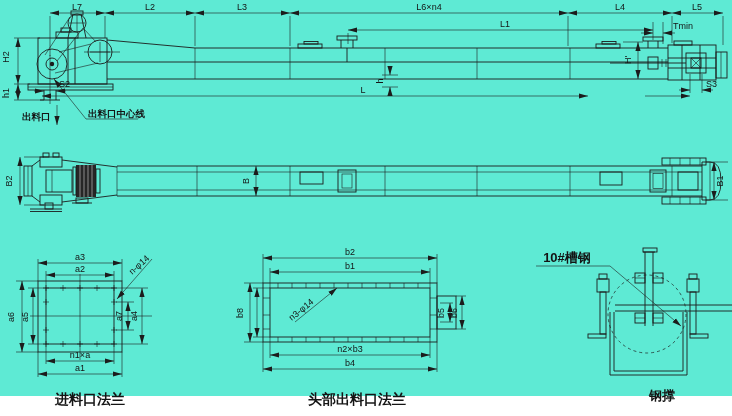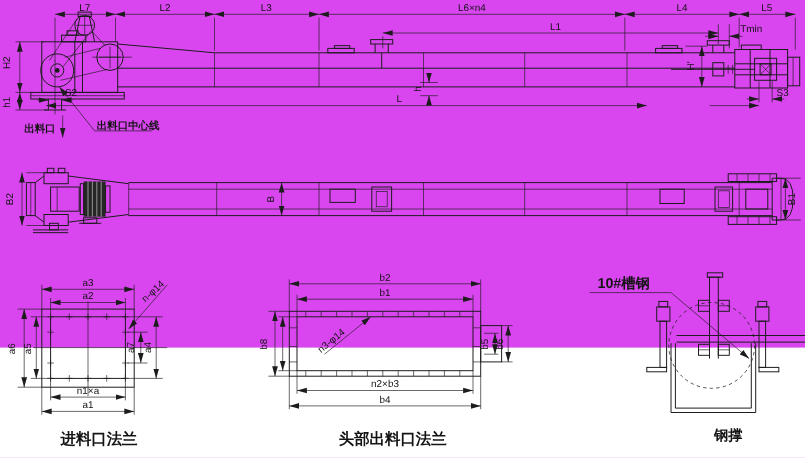--- a/index.html
+++ b/index.html
@@ -1,16 +1,16 @@
 <!DOCTYPE html>
 <html><head>
 <meta charset="utf-8">
 <style>
   html,body{margin:0;padding:0;background:#fff;width:732px;height:416px;overflow:hidden}
-  .canvas{width:732px;height:316px;background:#d946ef;position:relative}
+  .canvas{width:732px;height:396px;background:#5eead4;position:relative}
   svg text{font-family:"Liberation Sans","DejaVu Sans",sans-serif;font-size:9px;fill:#141414}
   svg .cap{font-size:14px;font-weight:700}
   svg .zh{font-size:9.5px;font-weight:700}
   svg .big{font-size:13px;font-weight:700}
   .s{stroke:#1c1c1c;stroke-width:.9;fill:none}
   .t{stroke:#1c1c1c;stroke-width:.6;fill:none}
   .d{stroke:#1c1c1c;stroke-width:.6;fill:none}
   .dash{stroke:#1c1c1c;stroke-width:.7;fill:none;stroke-dasharray:3 3}
 </style>
 </head>

